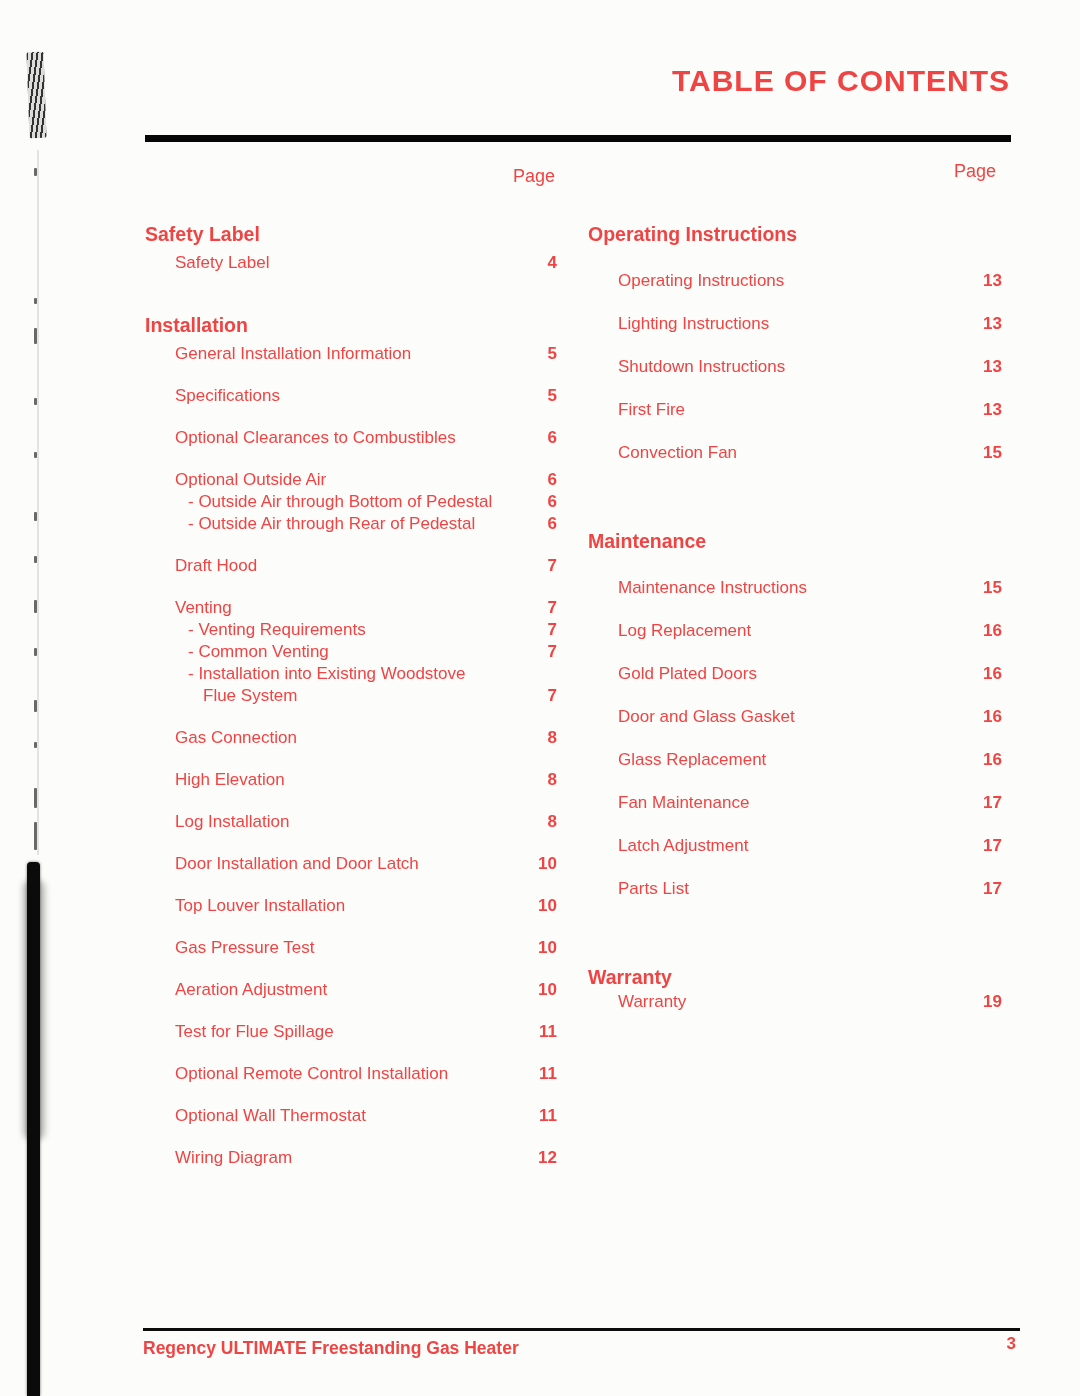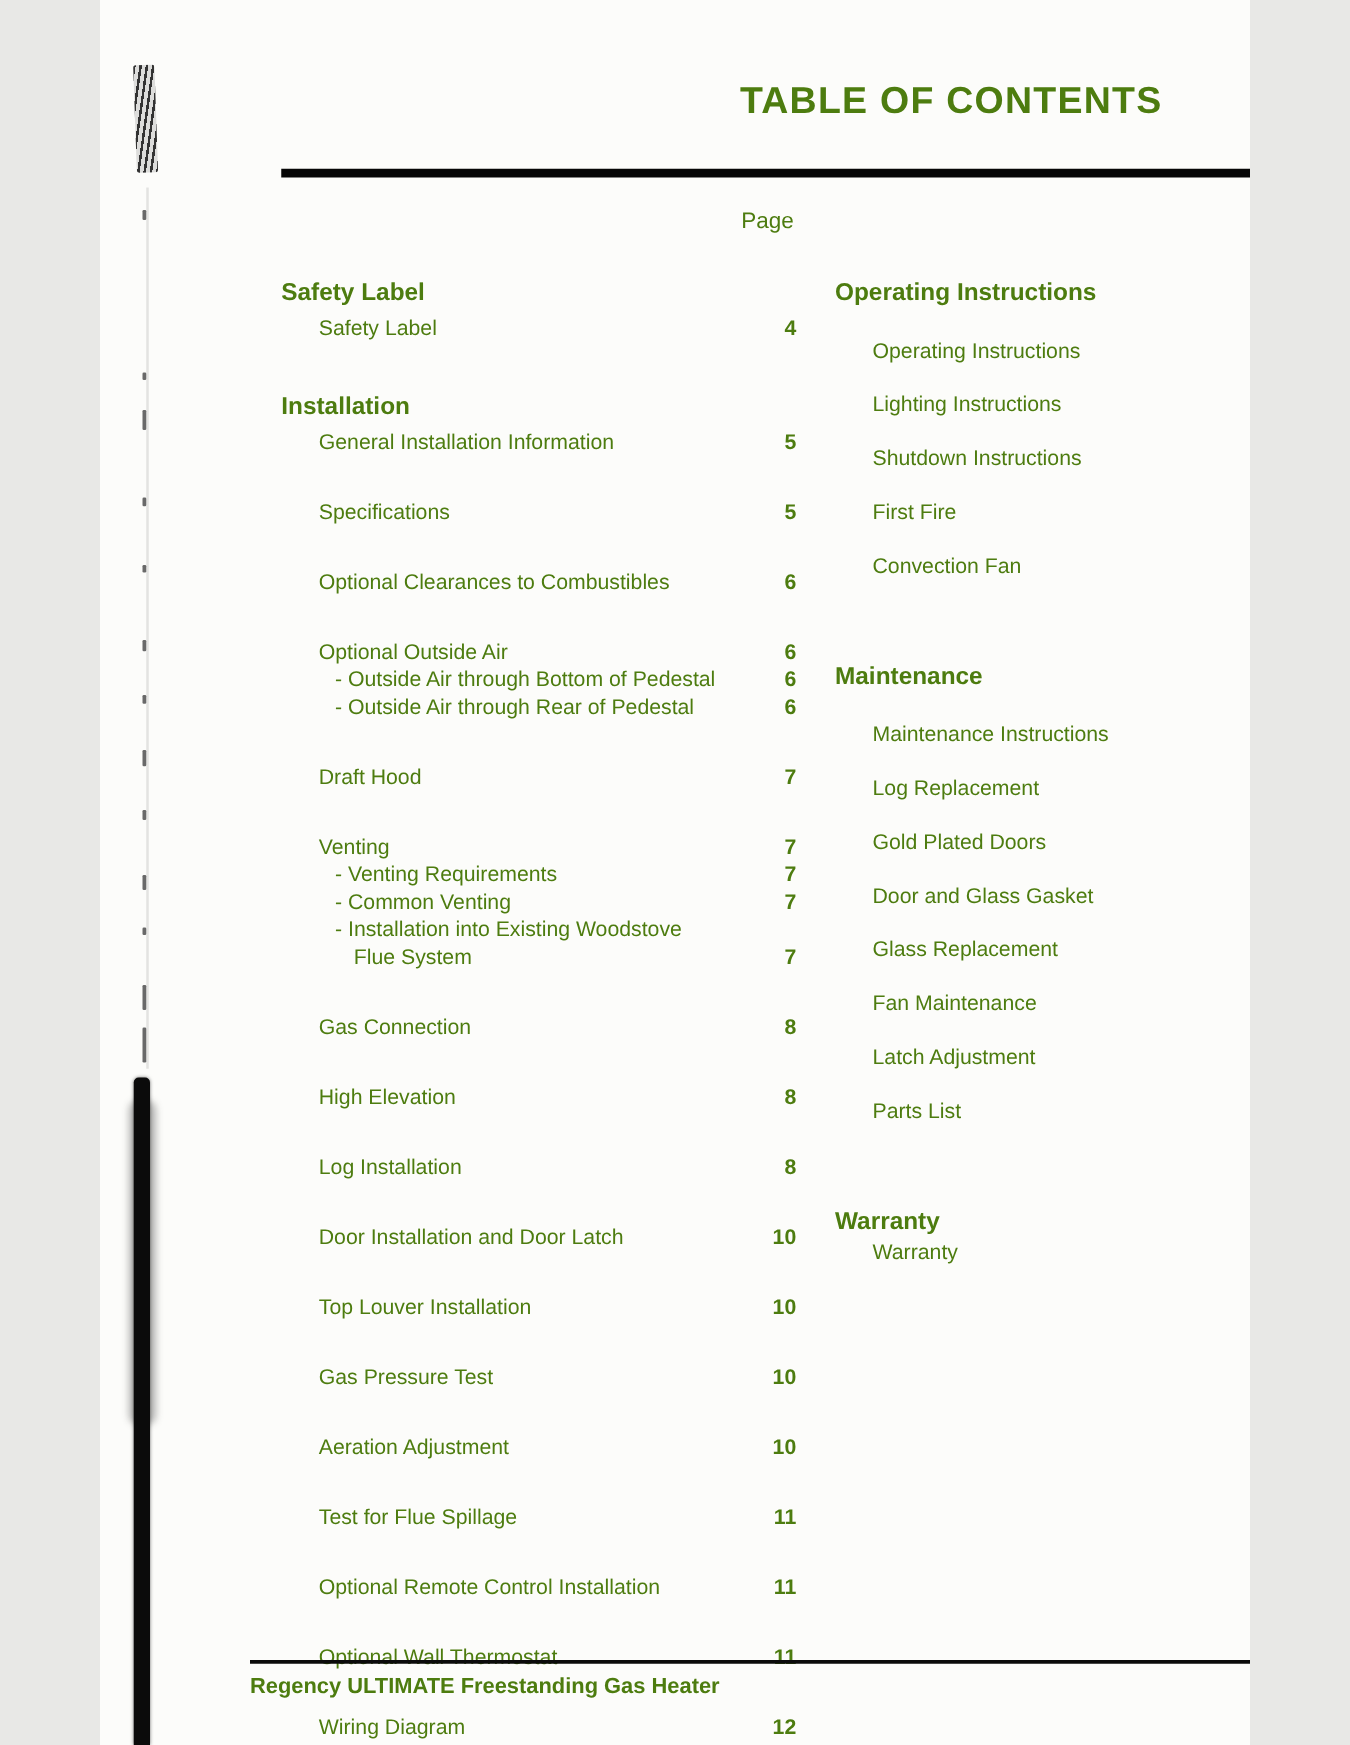--- a/index.html
+++ b/index.html
@@ -1,49 +1,49 @@
 <!DOCTYPE html>
 <html><head>
 <meta charset="utf-8">
 <style>
   *{box-sizing:border-box;margin:0;padding:0;}
   html,body{background:#e8e8e6;}
   .page{
-    position:relative;width:920px;height:1396px;margin:0 auto;
+    position:relative;width:1080px;height:1396px;margin:0 auto;
     background:#fcfcfa;overflow:hidden;
-    font-family:"Liberation Sans",sans-serif;color:#4d7c0f;
+    font-family:"Liberation Sans",sans-serif;color:#ef4444;
   }
   .title{position:absolute;top:64px;right:70px;font-size:30px;font-weight:700;letter-spacing:1px;}
   .rule{position:absolute;left:145px;top:135px;width:866px;height:7px;background:#060606;}
 
   .col{position:absolute;}
   .col-left{left:145px;top:165px;width:412px;}
   .col-right{left:588px;top:160px;width:414px;}
   .page-label{text-align:right;font-size:18px;line-height:22px;}
   .col-left .page-label{margin-bottom:35px;padding-right:2px;}
   .col-right .page-label{margin-bottom:40px;padding-right:6px;}
 
   .toc-section{margin-top:40px;}
   .sections .toc-section:first-of-type{margin-top:0;}
   .col-right .toc-section{margin-top:66px;}
   .col-right .sections .toc-section:first-of-type{margin-top:16px;}
 
   .toc-heading{font-size:19.5px;font-weight:700;line-height:24px;}
 
-  .toc-item{position:relative;font-size:17px;line-height:21px;margin-top:35px;padding-left:30px;padding-right:40px;}
+  .toc-item{position:relative;font-size:17px;line-height:21px;margin-top:21px;padding-left:30px;padding-right:40px;}
   .col-right .toc-item{margin-top:22px;}
   .toc-heading + .toc-item{margin-top:6px;}
   .col-right .toc-heading + .toc-item{margin-top:24px;}
   .col-right .toc-section:last-child .toc-heading + .toc-item{margin-top:2px;}
   .toc-item.indent1{margin-top:1px;padding-left:43px;}
   .toc-item.indent2{margin-top:1px;padding-left:58px;}
   .toc-page{position:absolute;right:0;top:0;font-weight:700;min-width:34px;text-align:right;}
 
   .footer{
-    position:absolute;left:120px;top:1328px;width:877px;
+    position:absolute;left:143px;top:1328px;width:877px;
     border-top:3px solid #0b0b0b;display:flex;justify-content:space-between;align-items:flex-start;
   }
   .footer-title{font-size:17.5px;font-weight:700;padding-top:7px;}
   .footer-page{font-size:17px;font-weight:700;padding-top:3px;padding-right:4px;}
 
   
   .artifact{position:absolute;pointer-events:none;}
   .scribble{
     left:28px;top:52px;width:17px;height:86px;
     background:repeating-linear-gradient(100deg,#1d1d1d 0 2px,rgba(60,60,60,.18) 2px 5px);

